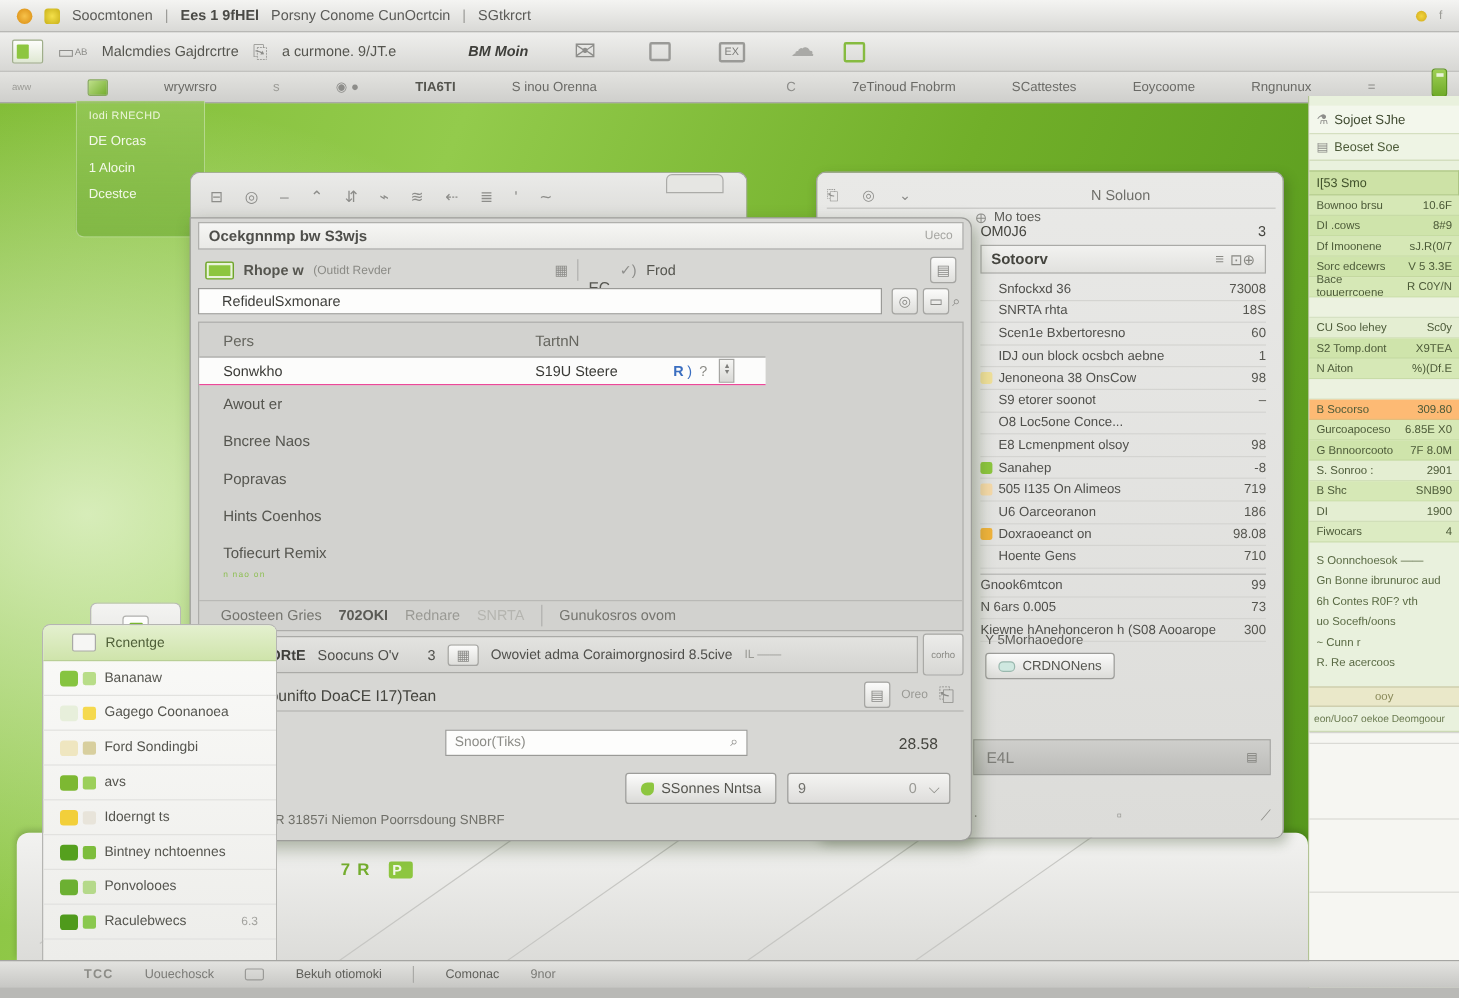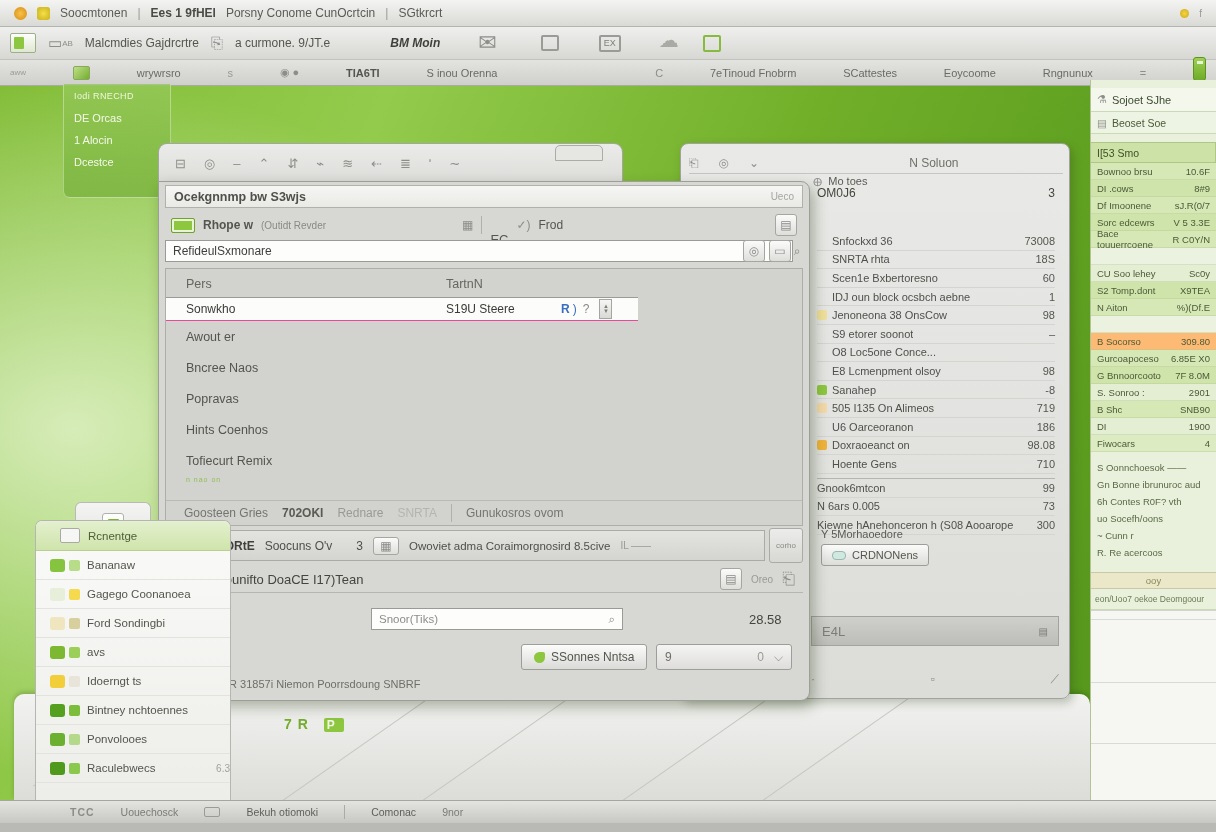--- a/index.html
+++ b/index.html
@@ -65,21 +65,21 @@
     display:flex; align-items:center; justify-content:center;}
   .lp-tab-ic { width:22px; height:24px; background:#fdfdfc; border:1px solid #b0b0ad; border-radius:3px;
     display:flex; align-items:center; justify-content:center;}
   .lp-tab-ic i { width:11px; height:11px; background:#77b62e; display:block; border-radius:1px;}
   .leftpanel { left:35px; top:520px; width:196px; height:280px;
     background:linear-gradient(#fafaf8,#ededea); border:1px solid #b5b5b2; border-bottom:none;
     border-radius:7px 7px 0 0; overflow:hidden; font-size:11.5px; color:#55554f;}
   .lp-header { height:30px; background:linear-gradient(#e4f0cf,#cfe4ab); border-bottom:1px solid #b9cf96;
     display:flex; align-items:center; gap:8px; padding:0 10px 0 24px; color:#4f5f38;}
   .lp-win-ic { width:20px; height:15px; background:#f6f6f4; border:1px solid #a9a9a6; border-radius:2px;}
-  .lp-item { height:29px; display:flex; align-items:center; gap:7px; padding:0 0 0 14px;
+  .lp-item { height:29px; display:flex; align-items:center; gap:7px; padding:0 15px 0 14px;
     border-bottom:1px solid #e2e2df;justify-content:space-between;}
   .lp-blob { width:15px; height:13px; border-radius:3px; display:inline-block;}
   .lp-blob2 { width:11px; height:11px; border-radius:2px; display:inline-block; margin-left:-3px;}
   .lp-val { margin-left:auto; color:#a2a29e; font-size:10px;}
 
   
   .taskbar { left:0; top:800px; width:1216px; height:23px;
     background:linear-gradient(#e3e3e0,#c7c7c4); border-top:1px solid #a5a5a2;
     display:flex; align-items:center; gap:26px; padding:0 0 0 70px; font-size:10.5px; color:#7b7b77;}
   .taskbar-strip { left:0; top:823px; width:1216px; height:9px; background:#b9b9b6; }
@@ -98,22 +98,22 @@
     box-shadow:4px 6px 14px rgba(40,60,20,.35); font-size:12px;}
   .dlg-title { left:6px; top:3px; width:638px; height:23px; background:linear-gradient(#f6f6f4,#e9e9e6);
     border:1px solid #b0b0ad; display:flex; align-items:center; padding:0 8px; color:#4f4f4b;
     font-weight:bold; font-size:12.5px;}
   .dlg-title .right { margin-left:auto; font-weight:normal; color:#a5a5a1; font-size:10px;}
   .dlg-toolbar { left:6px; top:30px; width:638px; height:26px; display:flex; align-items:center;
     gap:8px; padding:0 6px; color:#55554f;}
   .grid-ic { width:24px; height:15px; background:#8dc63f; border:1px solid #6fa32c; border-radius:2px;
     box-shadow:inset 0 0 0 2px #e9f3da;}
   .vsep { width:1px; height:18px; background:#b0b0ad; }
-  .dlg-path { left:6px; top:58px; width:628px; height:22px; background:#fdfdfc;
-    border:1px solid #9a9a97; display:flex; align-items:center; padding:0 7px; color:#3f3f3b;}
+  .dlg-path { left:6px; top:58px; width:570px; height:22px; background:#fdfdfc;
+    border:1px solid #9a9a97; display:flex; align-items:center; padding:0 19px; color:#3f3f3b;}
   .path-btn { width:22px; height:22px; border:1px solid #a5a5a2; border-radius:3px;
     background:linear-gradient(#fbfbfa,#dededb); display:inline-flex; align-items:center;
     justify-content:center; color:#8a8a87; font-size:12px;}
   .dlg-list { left:6px; top:86px; width:638px; height:258px; background:#d2d2cf;
     border:1px solid #adadaa;}
   .lst-head { display:flex; padding:8px 0 6px; color:#66665f; font-size:12.5px;}
   .lst-sel { position:relative; width:472px; height:24px; background:#fcfcfb;
     border-top:1px solid #9a9a97; border-bottom:1px solid #ec4899;
     display:flex; align-items:center; color:#3a3a36;}
   .spin { width:13px; height:20px; border:1px solid #a5a5a2; background:linear-gradient(#f6f6f4,#d9d9d6);
@@ -292,20 +292,27 @@
       <span style="margin-left:130px;color:#6f6f6a;">N Soluon</span>
     </div>
     <div class="abs" style="left:132px;top:26px;display:flex;gap:6px;align-items:center;color:#5a5a55;font-size:11px;">
       <span class="glyph">🜨</span>
       <span>Mo toes</span>
     </div>
     <div class="abs" style="left:136px;top:42px;width:238px;display:flex;font-size:12px;color:#45453f;">
       <span>OM0J6</span>
       <span style="margin-left:auto;">3</span>
     </div>
+    <div class="abs mw-section">
+      <span>Sotoorv</span>
+      <span style="margin-left:auto;display:flex;gap:5px;color:#8a8a85;font-weight:normal;">
+        <span>≡</span>
+        <span>⊡⊕</span>
+      </span>
+    </div>
     <div class="abs mw-rows">
 
         <div class="mw-row">
           <span class="mw-ic"></span>
           <span class="lbl">Snfockxd 36</span>
           <span class="val">73008</span>
         </div>
 
         <div class="mw-row">
           <span class="mw-ic"></span>

